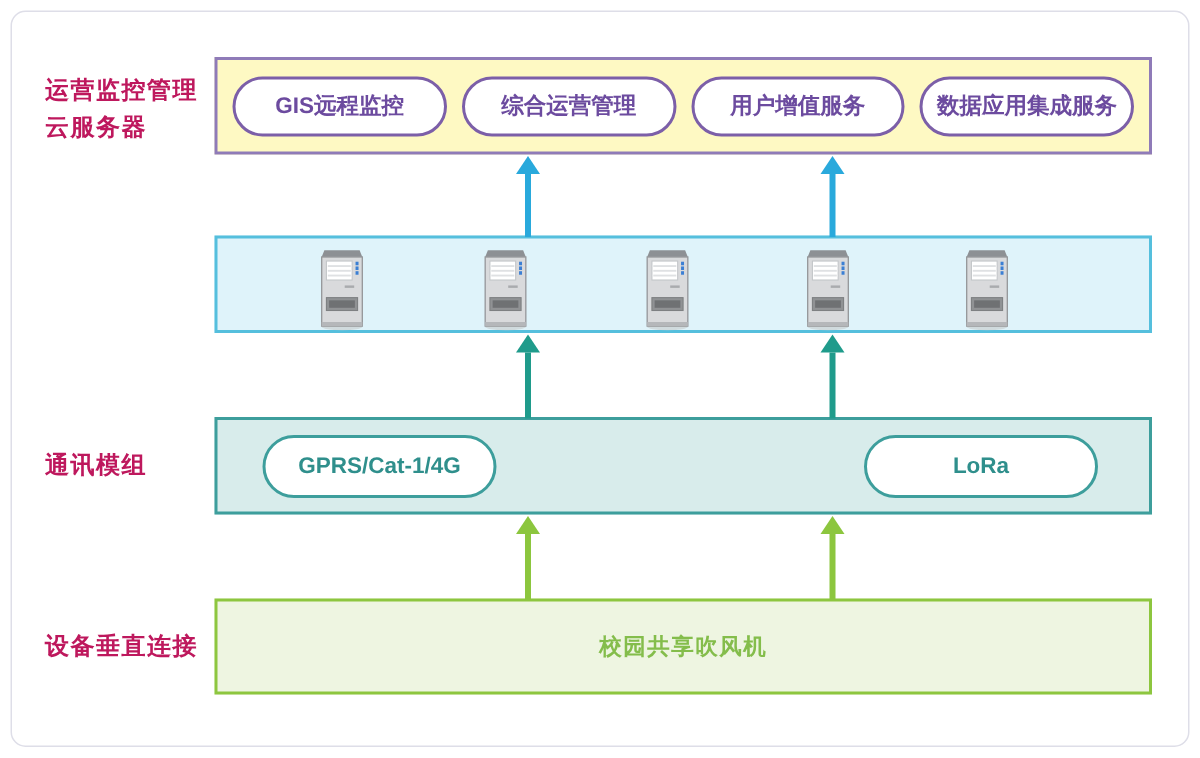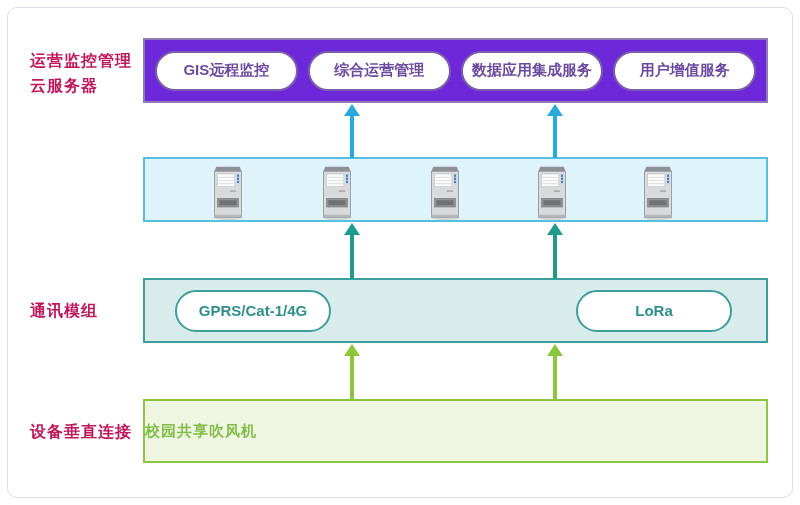--- a/index.html
+++ b/index.html
@@ -11,27 +11,27 @@
     position:absolute;left:7px;top:7px;right:7px;bottom:7px;
     border:1px solid #dedee8;border-radius:10px;background:#fff;
   }
   
   .row-label{
     position:absolute;left:30px;color:#be185d;font-size:16px;font-weight:600;
     letter-spacing:1px;line-height:1.55;
   }
   
   .band{position:absolute;left:143px;width:625px;height:65px;box-sizing:border-box;}
-  .band-ops{top:38px;background:#6d28d9;border:2px solid #8f7bb8;
+  .band-ops{top:38px;background:#fef9c3;border:2px solid #8f7bb8;
     display:flex;align-items:center;justify-content:space-between;padding:12px 10px;gap:10px;}
   .band-cloud{top:157px;background:#dff3fa;border:2px solid #55bfdd;}
   .band-comm{top:278px;background:#d8eceb;border:2px solid #3d9e9c;
     display:flex;align-items:center;justify-content:space-between;padding:0 34px 0 30px;}
   .band-device{top:399px;height:64px;background:#eef5e1;border:2px solid #8dc63f;
-    display:flex;align-items:center;}
+    display:flex;align-items:center;justify-content:center;}
   
   .pill{
     background:#ffffff;border-radius:999px;display:flex;align-items:center;justify-content:center;
     white-space:nowrap;box-sizing:border-box;
   }
   .pill-ops{border:2px solid #7c5fa8;color:#6c4b9f;font-weight:700;font-size:15px;
     height:40px;flex:1;min-width:0;}
   .pill-comm{border:2px solid #3d9e9c;color:#2f8f8c;font-weight:600;font-size:15px;
     height:42px;width:156px;}
   .device-text{color:#84bd4b;font-size:15px;font-weight:600;letter-spacing:1px;}
@@ -58,22 +58,22 @@
   <div class="row-label" style="top:49px;">
     <span>运营监控管理</span><br>
     <span>云服务器</span>
   </div>
   <div class="row-label" style="top:420px;">设备垂直连接</div>
   <div class="row-label" style="top:299px;">通讯模组</div>
 
   <div class="band band-ops">
     <div class="pill pill-ops">GIS远程监控</div>
     <div class="pill pill-ops">综合运营管理</div>
+    <div class="pill pill-ops">用户增值服务</div>
     <div class="pill pill-ops">数据应用集成服务</div>
-    <div class="pill pill-ops">用户增值服务</div>
   </div>
 
   <div class="band band-cloud">
     <svg class="server" style="left:64px;" viewBox="0 0 36 62" aria-hidden="true">
         <ellipse cx="18" cy="58.5" rx="15" ry="2.6" fill="#c9ced0" opacity="0.7"></ellipse>
         <polygon points="5,2 31,2 33,7 3,7" fill="#8d9094"></polygon>
         <rect x="3" y="7" width="30" height="51" fill="#d9dadc" stroke="#97999c" stroke-width="1"></rect>
         <rect x="6.5" y="10" width="19" height="14" fill="#ffffff" stroke="#c3c6c9" stroke-width="0.8"></rect>
         <rect x="7.5" y="13" width="17" height="1.4" fill="#dfe1e3"></rect>
         <rect x="7.5" y="16.5" width="17" height="1.4" fill="#dfe1e3"></rect>

